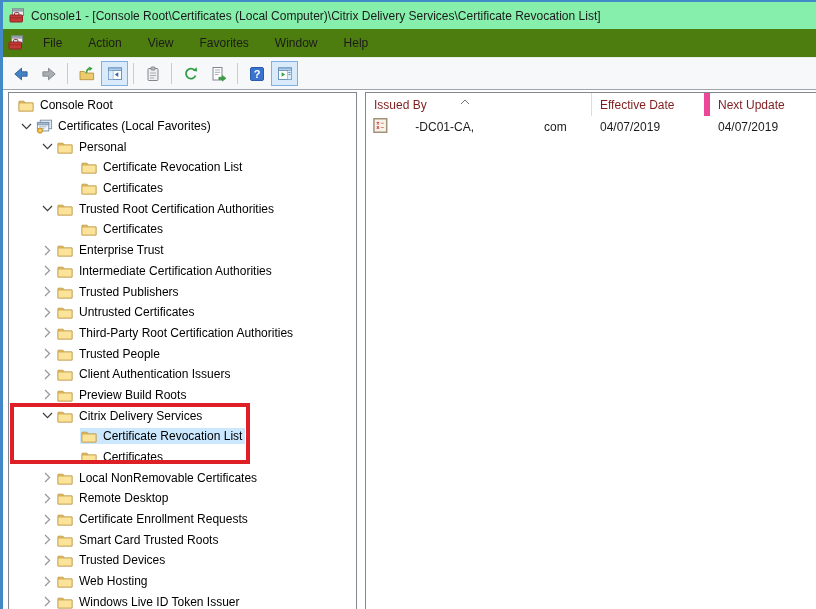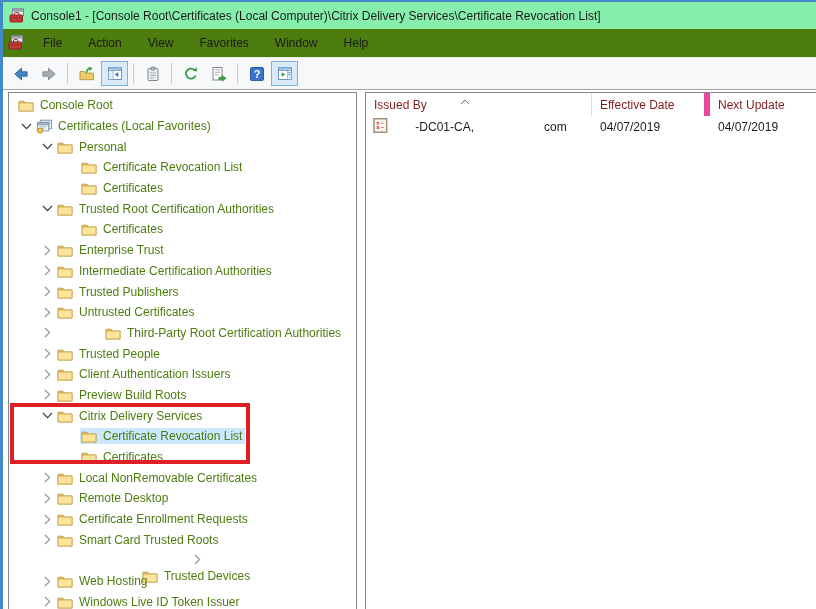--- a/index.html
+++ b/index.html
@@ -35,21 +35,21 @@
 
   .tree-pane {
     position:absolute; left:5px; top:2px; width:349px; bottom:-2px;
     border:1px solid #828790; background:#fff; overflow:hidden; padding-top:2px;
   }
   .tree-row { height:20.7px; display:flex; align-items:center; white-space:nowrap; cursor:default; }
   .chev { width:18px; height:18px; display:inline-flex; align-items:center; justify-content:center; flex:0 0 18px; }
   .core { display:inline-flex; align-items:center; padding:1px 3px 1px 1px; }
   .core.sel { background: var(--selection, #cce8ff); }
   .tree-ico { width:18px; display:inline-flex; justify-content:flex-start; }
-  .tree-label { margin-left:4px; color:#4d7c0f; }
+  .tree-label { margin-left:4px; color:#000000; }
 
   .list-pane {
     position:absolute; left:362px; top:2px; right:-2px; bottom:-2px;
     border:1px solid #828790; background:#fff; overflow:hidden;
   }
   .list-header { position:relative; display:flex; height:23px; background:#fff; }
   .hcol { padding:5px 0 0 8px; color:#7f1d1d; }
   .hcol.c1 { width:226px; border-right:1px solid #dcdcdc; position:relative; }
   .hcol.c2 { width:118px; border-right:6px solid #ec4899; }
   .hcol.c3 { flex:1; }
@@ -333,21 +333,21 @@
           <span class="core">
             <span class="tree-ico">
               <svg width="16" height="14" viewBox="0 0 16 14">
                 <path d="M1 3.2 h5 l1.2 1.8 H15 v8 H1 z" fill="#e9c264" stroke="#bd9540" stroke-width="0.8"></path>
                 <rect x="1" y="5" width="14" height="8" fill="#fbe399" stroke="#c7a24e" stroke-width="0.8"></rect>
               </svg>
             </span>
             <span class="tree-label">Untrusted Certificates</span>
           </span>
         </div>
-        <div class="tree-row" style="padding-left: 29px; gap: 48px;">
+        <div class="tree-row" style="padding-left: 29px;">
           <span class="chev">
             <svg width="7" height="11" viewBox="0 0 7 11">
               <path d="M1 1 l4.6 4.5 L1 10" fill="none" stroke="#969696" stroke-width="1.2"></path>
             </svg>
           </span>
           <span class="core">
             <span class="tree-ico">
               <svg width="16" height="14" viewBox="0 0 16 14">
                 <path d="M1 3.2 h5 l1.2 1.8 H15 v8 H1 z" fill="#e9c264" stroke="#bd9540" stroke-width="0.8"></path>
                 <rect x="1" y="5" width="14" height="8" fill="#fbe399" stroke="#c7a24e" stroke-width="0.8"></rect>
@@ -501,21 +501,21 @@
           <span class="core">
             <span class="tree-ico">
               <svg width="16" height="14" viewBox="0 0 16 14">
                 <path d="M1 3.2 h5 l1.2 1.8 H15 v8 H1 z" fill="#e9c264" stroke="#bd9540" stroke-width="0.8"></path>
                 <rect x="1" y="5" width="14" height="8" fill="#fbe399" stroke="#c7a24e" stroke-width="0.8"></rect>
               </svg>
             </span>
             <span class="tree-label">Smart Card Trusted Roots</span>
           </span>
         </div>
-        <div class="tree-row" style="padding-left: 29px; flex-direction: column;">
+        <div class="tree-row" style="padding-left: 29px;">
           <span class="chev">
             <svg width="7" height="11" viewBox="0 0 7 11">
               <path d="M1 1 l4.6 4.5 L1 10" fill="none" stroke="#969696" stroke-width="1.2"></path>
             </svg>
           </span>
           <span class="core">
             <span class="tree-ico">
               <svg width="16" height="14" viewBox="0 0 16 14">
                 <path d="M1 3.2 h5 l1.2 1.8 H15 v8 H1 z" fill="#e9c264" stroke="#bd9540" stroke-width="0.8"></path>
                 <rect x="1" y="5" width="14" height="8" fill="#fbe399" stroke="#c7a24e" stroke-width="0.8"></rect>

